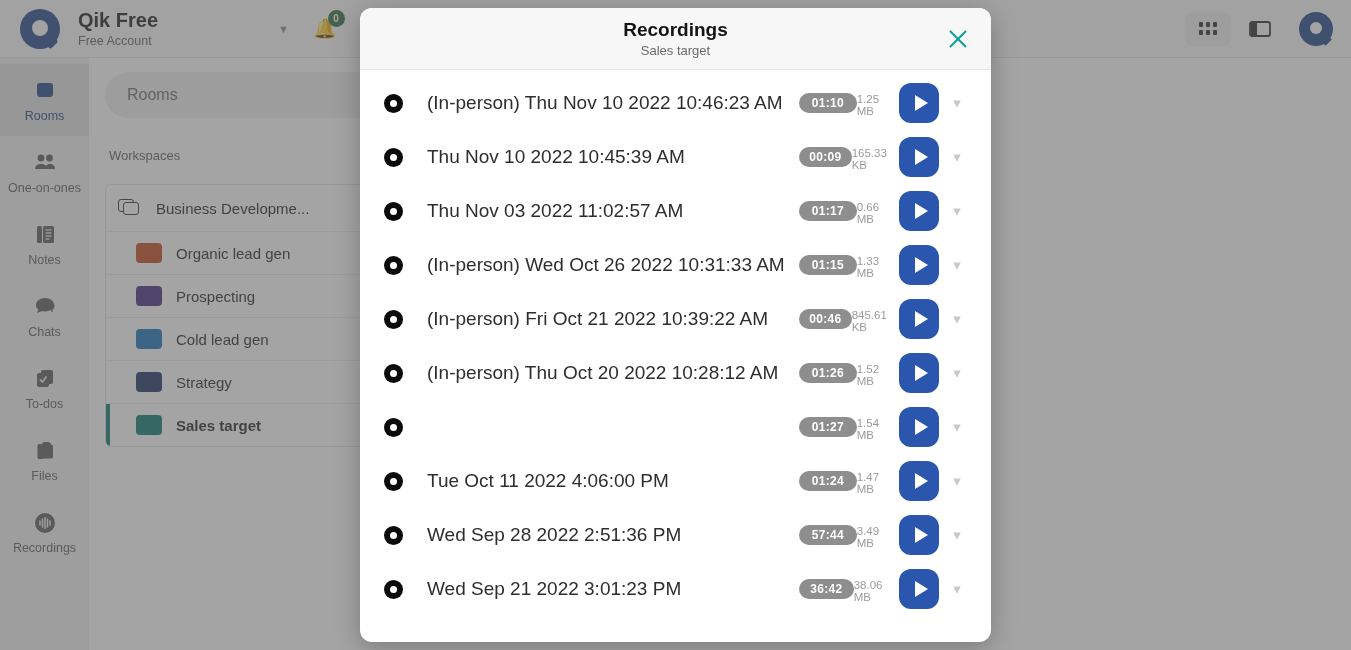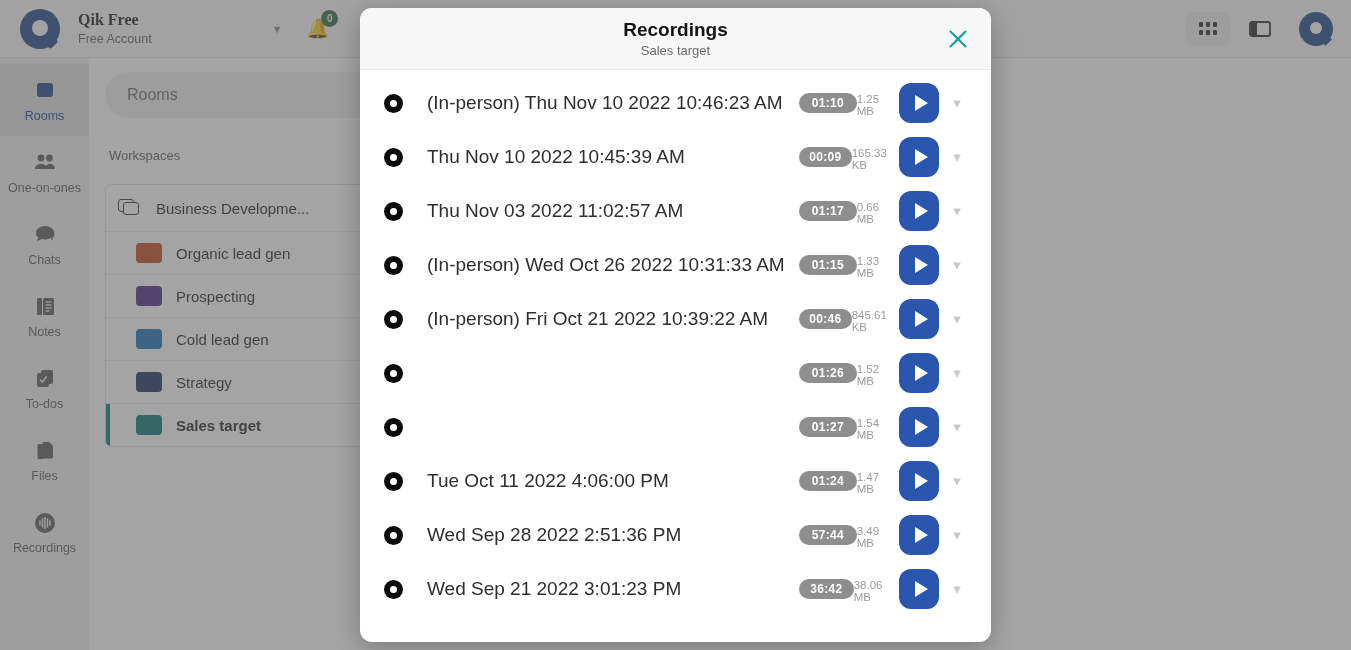--- a/index.html
+++ b/index.html
@@ -27,21 +27,21 @@
   .brand-logo::after {
     content: ""; position: absolute; left: 12px; top: 11px;
     width: 16px; height: 16px; border-radius: 50%; background: #fbfbfb;
   }
   .brand-logo::before {
     content: ""; position: absolute; right: 4px; bottom: 2px;
     width: 11px; height: 11px; background: #1f4788;
     transform: rotate(45deg); border-radius: 2px;
   }
   .brand-text { margin-left: 18px; line-height: 1.2; }
-  .brand-title { font-size: 16px; font-weight: bold; color: #1b1b1b; font-family: Liberation Serif, serif; }
+  .brand-title { font-size: 20px; font-weight: bold; color: #1b1b1b; }
   .brand-sub { font-size: 12.5px; color: #616161; margin-top: 2px; }
   .brand-caret {
     margin-left: 120px; color: #888; font-size: 11px;
   }
   .topbar-spacer { flex: 1; }
   .bell-wrap { position: relative; margin-left: 24px; }
   .bell-icon { font-size: 19px; color: #3b3b3b; }
   .bell-badge {
     position: absolute; top: -7px; right: -8px;
     min-width: 17px; height: 17px; border-radius: 9px;
@@ -271,42 +271,42 @@
               <circle cx="17.5" cy="6" r="3.4"></circle>
             <path d="M3 17c0-3.3 2.7-5 6-5s6 1.7 6 5z"></path>
             <path d="M13 17c0-3.3 2.3-5 5-5s5 1.7 5 5z"></path>
           </svg>
         </div>
         <span>One-on-ones</span>
       </div>
 
       <div class="rail-item">
         <div class="rail-ico">
-          <svg width="26" height="22" viewBox="0 0 26 22" fill="#5b5b5b">
-            <path d="M13 2c5 0 9 3 9 6.7S18 15.4 13 15.4c-1 0-2-.1-2.9-.4L5 17l1.4-3.4C4.3 12.3 4 10.6 4 8.7 4 5 8 2 13 2z"></path>
-            <path d="M17.5 4.5c3 .9 5 3 5 5.6 0 1.6-.8 3-2.2 4l.6 2.2-2.4-1.2c.9-1 1.4-2.2 1.4-3.5 0-2.7-1.2-5.2-2.4-7.1z"></path>
-          </svg>
-        </div>
-        <span>Chats</span>
-      </div>
-
-      <div class="rail-item">
-        <div class="rail-ico">
           <svg width="24" height="22" viewBox="0 0 24 22" fill="#5b5b5b">
             <rect x="4" y="2" width="5" height="17" rx="1.5"></rect>
             <rect x="10" y="2" width="11" height="17" rx="1.5"></rect>
             <g stroke="#f1f1f1" stroke-width="1.3">
               <line x1="12.5" y1="6" x2="18.5" y2="6"></line>
               <line x1="12.5" y1="9" x2="18.5" y2="9"></line>
               <line x1="12.5" y1="12" x2="18.5" y2="12"></line>
               <line x1="12.5" y1="15" x2="16.5" y2="15"></line>
             </g>
           </svg>
         </div>
         <span>Notes</span>
+      </div>
+
+      <div class="rail-item">
+        <div class="rail-ico">
+          <svg width="26" height="22" viewBox="0 0 26 22" fill="#5b5b5b">
+            <path d="M13 2c5 0 9 3 9 6.7S18 15.4 13 15.4c-1 0-2-.1-2.9-.4L5 17l1.4-3.4C4.3 12.3 4 10.6 4 8.7 4 5 8 2 13 2z"></path>
+            <path d="M17.5 4.5c3 .9 5 3 5 5.6 0 1.6-.8 3-2.2 4l.6 2.2-2.4-1.2c.9-1 1.4-2.2 1.4-3.5 0-2.7-1.2-5.2-2.4-7.1z"></path>
+          </svg>
+        </div>
+        <span>Chats</span>
       </div>
 
       <div class="rail-item">
         <div class="rail-ico">
           <svg width="24" height="22" viewBox="0 0 24 22" fill="#5b5b5b">
             <rect x="8" y="2" width="12" height="14" rx="2"></rect>
             <rect x="4" y="5" width="12" height="14" rx="2"></rect>
             <polyline points="7,11.5 9.5,14 13.5,8.5" fill="none" stroke="#f1f1f1" stroke-width="1.7"></polyline>
           </svg>
         </div>
@@ -471,20 +471,21 @@
           <span class="rec-size">845.61 KB</span>
         </span>
         <span class="rec-play">
             <span></span>
           </span>
         <span class="rec-chev">▾</span>
       </div>
 
       <div class="rec-row">
         <span class="rec-dot"></span>
+        <span class="rec-name">(In-person) Thu Oct 20 2022 10:28:12 AM</span>
         <span class="rec-meta">
           <span class="rec-dur">01:26</span>
           <span class="rec-size">1.52 MB</span>
         </span>
         <span class="rec-play">
             <span></span>
           </span>
         <span class="rec-chev">▾</span>
       </div>
 

